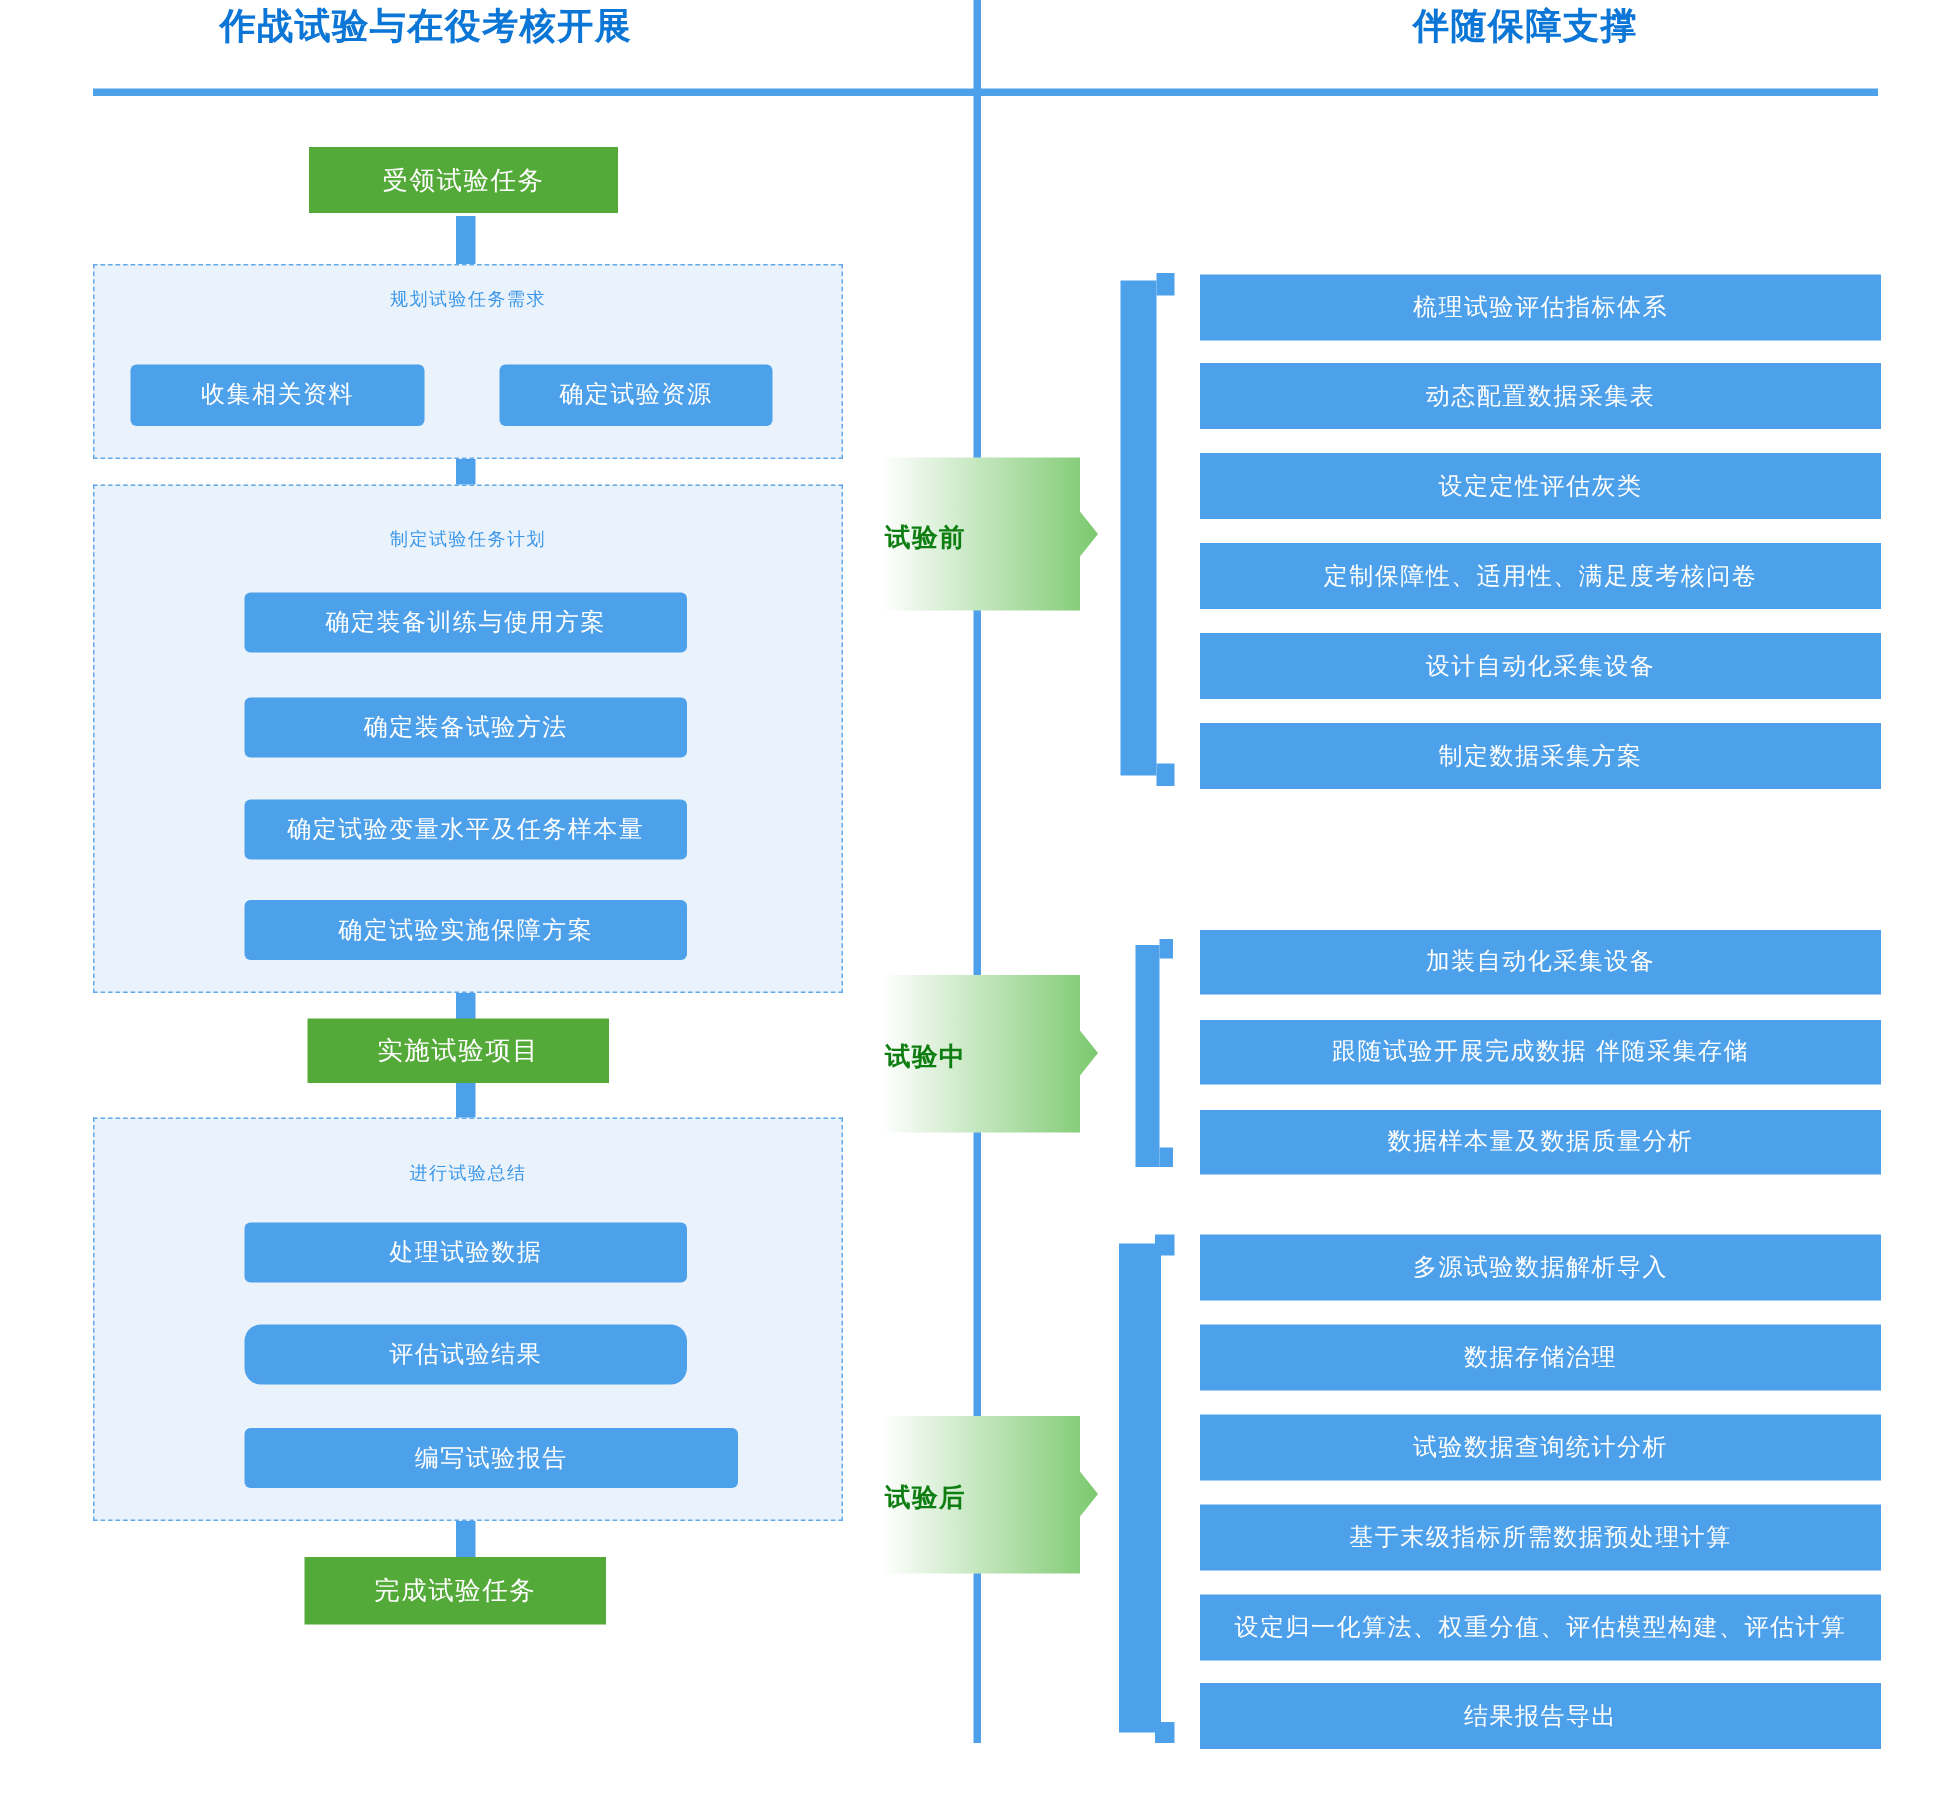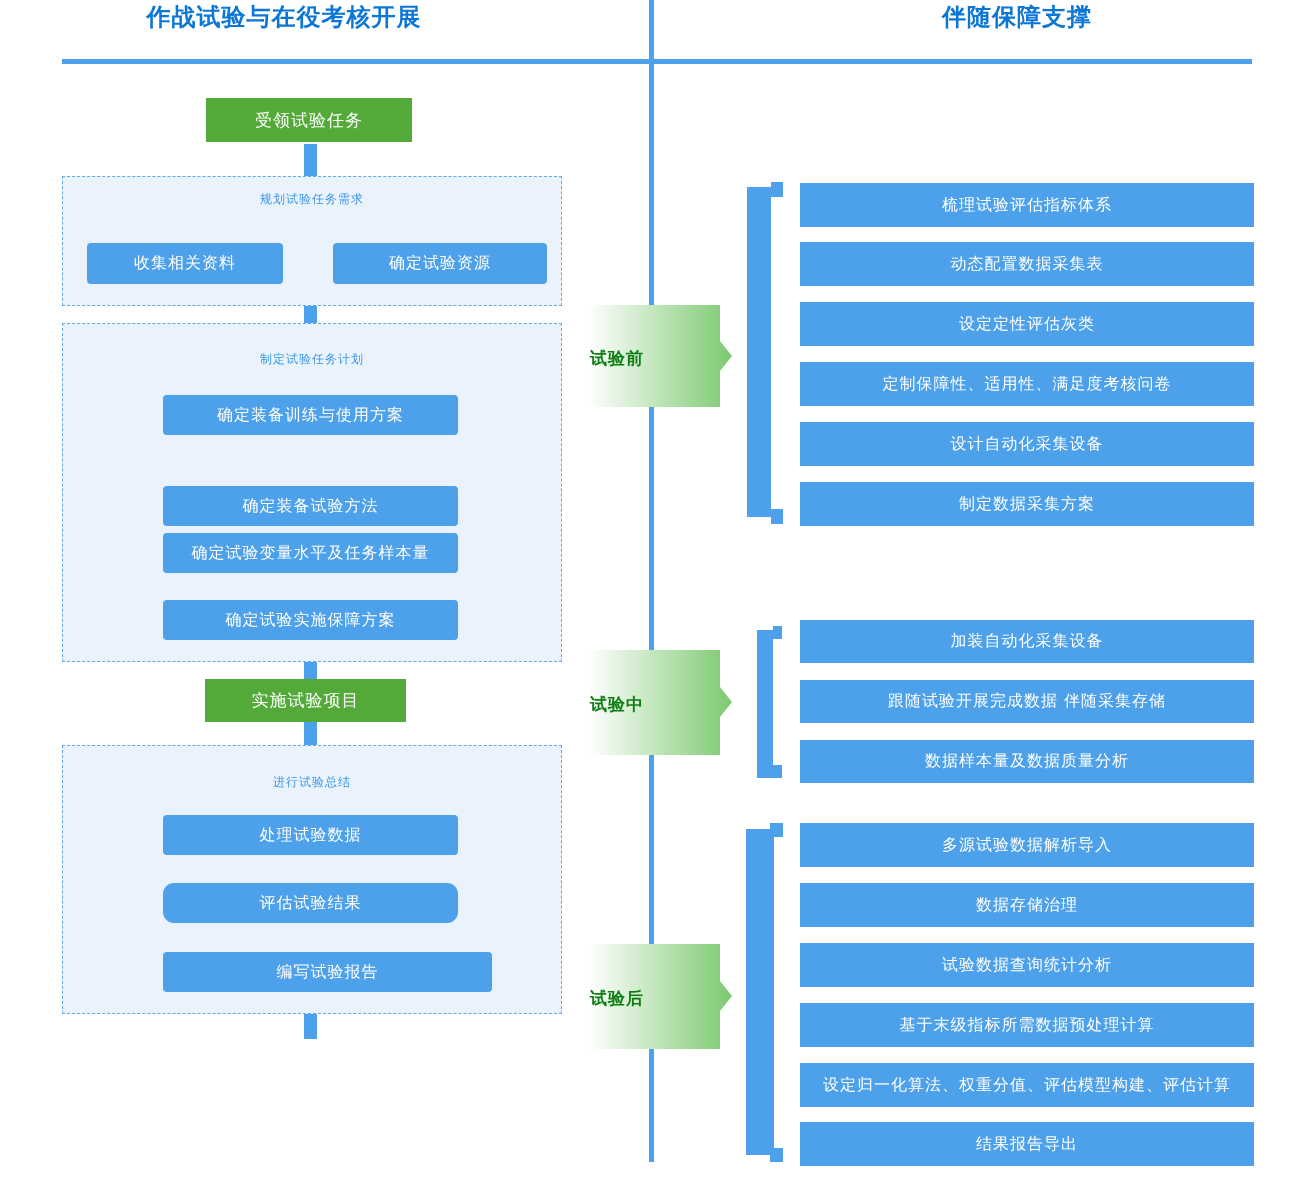--- a/index.html
+++ b/index.html
@@ -138,37 +138,38 @@
       <rect class="bracket" x="770" y="823" width="13" height="14"></rect>
       <rect class="bracket" x="770" y="1148" width="13" height="14"></rect>
     </g>
   </svg>
 
   <div class="abs gbox" style="left:206px;top:98px;width:206px;height:44px;">受领试验任务</div>
 
   <div class="abs dashed-box" style="left:62px;top:176px;width:500px;height:130px;"></div>
   <div class="abs flow-title" style="left:162px;top:188px;width:300px;">规划试验任务需求</div>
   <div class="abs bbox" style="left:87px;top:243px;width:196px;height:41px;">收集相关资料</div>
-  <div class="abs bbox" style="left:333px;top:243px;width:214px;height:41px;">确定试验资源</div>
+  <div class="abs bbox" style="left:333px;top:243px;width:182px;height:41px;">确定试验资源</div>
 
   <div class="abs dashed-box" style="left:62px;top:323px;width:500px;height:339px;"></div>
   <div class="abs flow-title" style="left:162px;top:348px;width:300px;">制定试验任务计划</div>
   <div class="abs bbox" style="left:163px;top:395px;width:295px;height:40px;">确定装备训练与使用方案</div>
-  <div class="abs bbox" style="left:163px;top:486px;width:295px;height:40px;">确定装备试验方法</div>
+  <div class="abs bbox" style="left:163px;top:465px;width:295px;height:40px;">确定装备试验方法</div>
   <div class="abs bbox" style="left:163px;top:533px;width:295px;height:40px;">确定试验变量水平及任务样本量</div>
   <div class="abs bbox" style="left:163px;top:600px;width:295px;height:40px;">确定试验实施保障方案</div>
 
   <div class="abs gbox" style="left:205px;top:679px;width:201px;height:43px;">实施试验项目</div>
 
   <div class="abs dashed-box" style="left:62px;top:745px;width:500px;height:269px;"></div>
   <div class="abs flow-title" style="left:162px;top:771px;width:300px;">进行试验总结</div>
   <div class="abs bbox" style="left:163px;top:815px;width:295px;height:40px;">处理试验数据</div>
   <div class="abs bbox" style="left:163px;top:883px;width:295px;height:40px;border-radius:11px;">评估试验结果</div>
   <div class="abs bbox" style="left:163px;top:952px;width:329px;height:40px;">编写试验报告</div>
 
+  <div class="abs gbox" style="left:203px;top:1038px;width:201px;height:45px;">完成试验任务</div>
 
   <div class="phase-label" style="top:347px;">试验前</div>
   <div class="phase-label" style="top:693px;">试验中</div>
   <div class="phase-label" style="top:987px;">试验后</div>
 
   <div class="rbar" style="top:183px;">梳理试验评估指标体系</div>
   <div class="rbar" style="top:242px;">动态配置数据采集表</div>
   <div class="rbar" style="top:302px;">设定定性评估灰类</div>
   <div class="rbar" style="top:362px;">定制保障性、适用性、满足度考核问卷</div>
   <div class="rbar" style="top:422px;">设计自动化采集设备</div>

